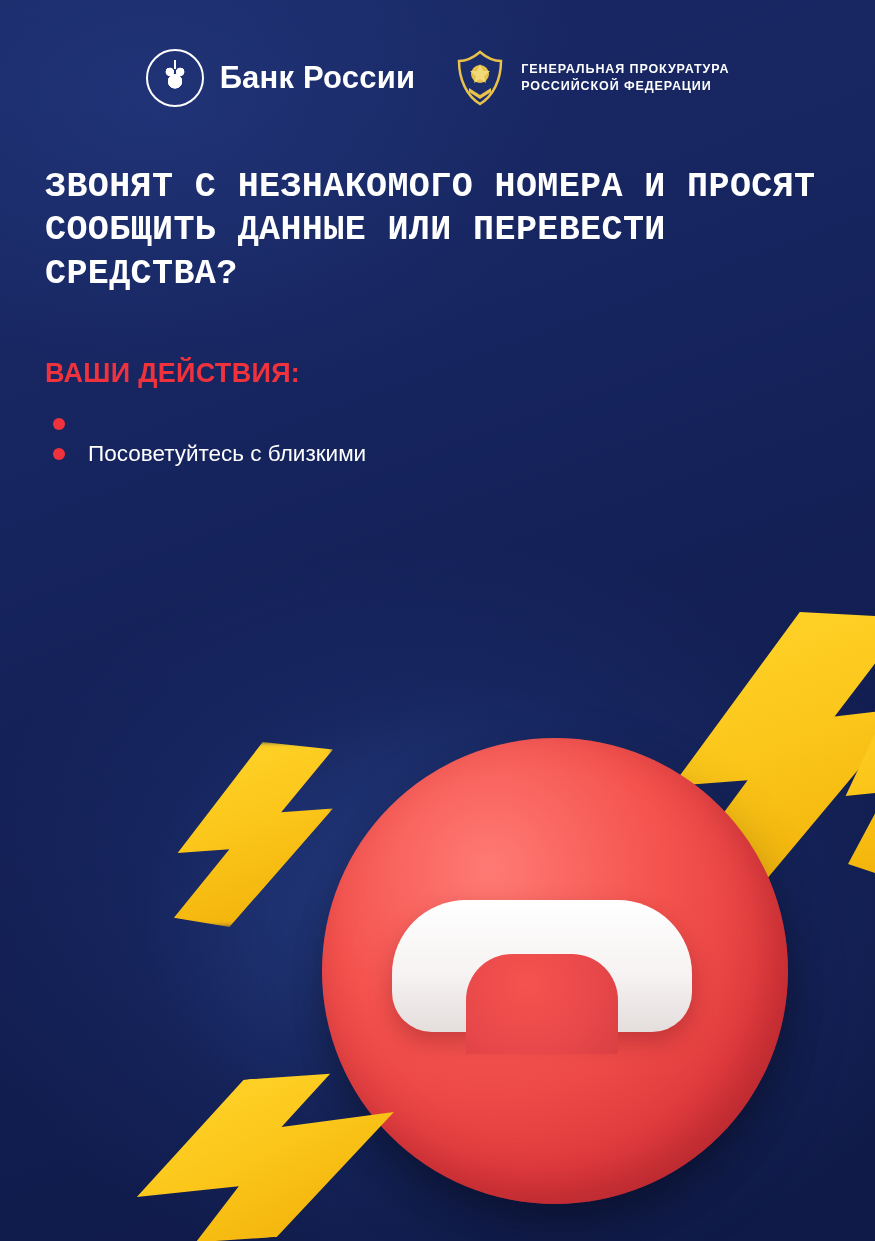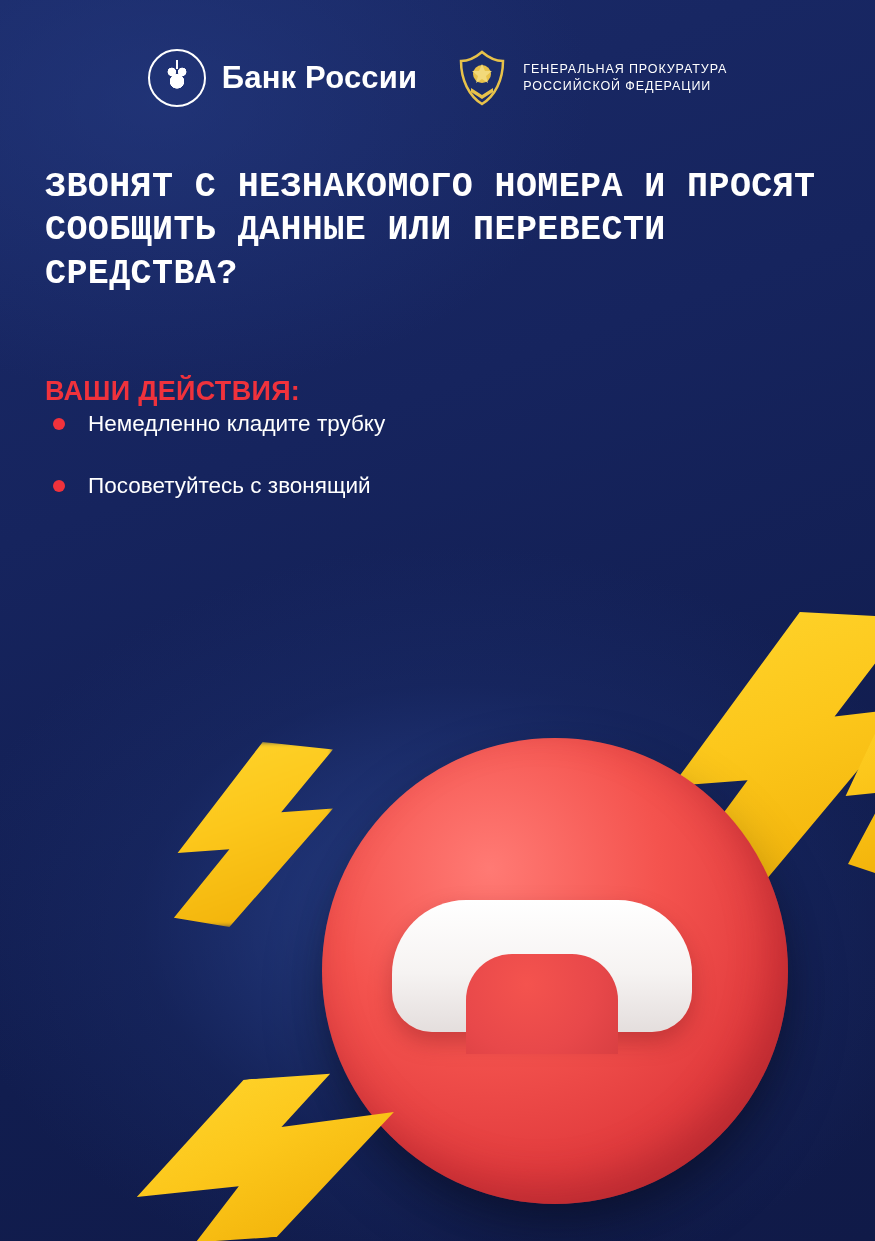--- a/index.html
+++ b/index.html
@@ -83,21 +83,21 @@
 
   .gp-emblem {
     width: 50px;
     height: 56px;
     flex: none;
     position: relative;
   }
   .gp-text {
     color: #ffffff;
     font-size: 12.5px;
-    font-weight: normal;
+    font-weight: bold;
     line-height: 1.35;
     letter-spacing: 0.9px;
     white-space: nowrap;
   }
 
   
   .headline {
     position: absolute;
     top: 166px;
     left: 45px;
@@ -107,21 +107,21 @@
     font-weight: bold;
     line-height: 1.24;
     letter-spacing: 0.4px;
     text-transform: uppercase;
     font-family: Liberation Mono, monospace;
   }
 
   
   .actions-title {
     position: absolute;
-    top: 376px;
+    top: 358px;
     left: 45px;
     color: #f0323c;
     font-size: 27px;
     font-weight: bold;
     letter-spacing: 0.3px;
     text-transform: uppercase;
   }
   .list {
     position: absolute;
     top: 408px;
@@ -273,25 +273,24 @@
     </div>
   </div>
 
   <div class="headline">ЗВОНЯТ С НЕЗНАКОМОГО НОМЕРА И ПРОСЯТ СООБЩИТЬ ДАННЫЕ ИЛИ ПЕРЕВЕСТИ СРЕДСТВА?</div>
 
   <div class="actions-title">ВАШИ ДЕЙСТВИЯ:</div>
 
   <ul class="list">
     <li>
       <span class="bullet"></span>
-      <span>Немедленно кладите трубку</span>
     </li>
     <li>
       <span class="bullet"></span>
-      <span>Посоветуйтесь с звонящий</span>
+      <span>Посоветуйтесь с близкими</span>
     </li>
   </ul>
 
   <div class="art">
     <div class="bolt bolt-left-top"></div>
     <div class="phone-shadow"></div>
     <div class="bolt bolt-right"></div>
     <div class="bolt bolt-far-right"></div>
     <div class="phone-circle"></div>
     <div class="handset">

